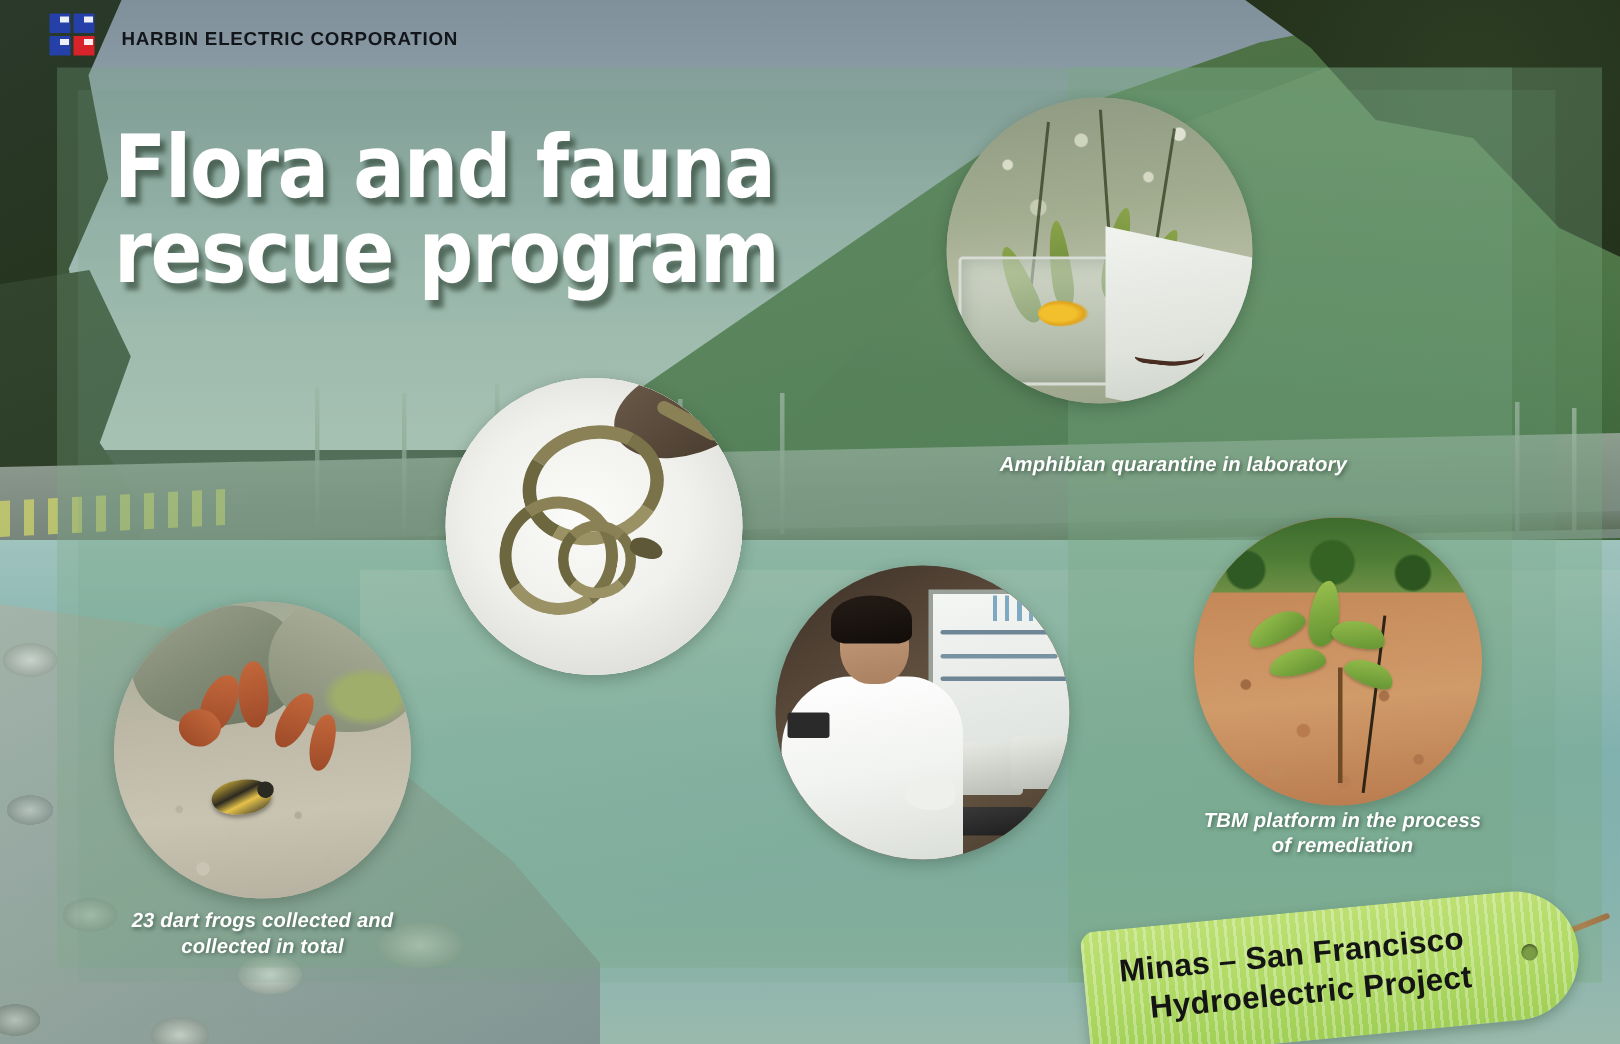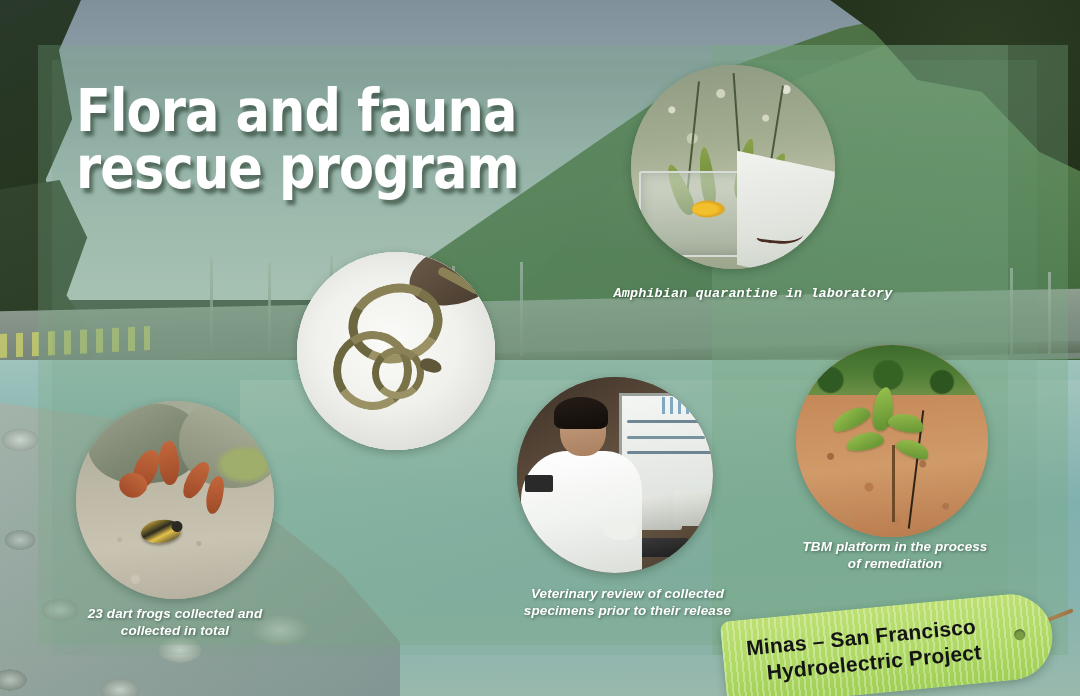--- a/index.html
+++ b/index.html
@@ -372,21 +372,21 @@
   .caption {
     position:absolute;
     font-style:italic;
     font-weight:bold;
     font-size:13.5px;
     line-height:1.28;
     color:#ffffff;
     text-shadow:1px 1px 3px rgba(20,45,30,.55);
     letter-spacing:.1px;
   }
-  .cap-lab  { left:608px; top:285px; width:290px; text-align:center;font-family:Liberation Mono, monospace; }
+  .cap-lab  { left:608px; top:301px; width:290px; text-align:right; }
   .cap-snake{ left:285px; top:455px; width:230px; text-align:center; }
   .cap-frog { left:55px;  top:605px; width:240px; text-align:center; }
   .cap-vet  { left:495px; top:585px; width:265px; text-align:center; }
   .cap-tbm  { left:770px; top:538px; width:250px; text-align:center; }
 
   
   .tag-wrap {
     position:absolute; left:723px; top:606px; width:330px; height:86px;
     transform:rotate(-5.5deg);
   }
@@ -442,20 +442,29 @@
     <div class="bg-guardrail"></div>
     <div class="bg-water"></div>
     <div class="bg-water-sheen"></div>
     <div class="bg-rocks"></div>
   </div>
 
   <div class="panel-a"></div>
   <div class="panel-b"></div>
   <div class="panel-c"></div>
 
+  <div class="header">
+    <div class="logo">
+      <span class="b1 logo-mark"></span>
+      <span class="b2 logo-mark"></span>
+      <span class="b3 logo-mark"></span>
+      <span class="b4 logo-mark"></span>
+    </div>
+    <div class="company">HARBIN ELECTRIC CORPORATION</div>
+  </div>
 
   <div class="title">
     <span>Flora and fauna</span>
     <span class="l2">rescue program</span>
   </div>
 
   <div class="circle c-lab">
     <div class="lab-wall"></div>
     <div class="lab-stem" style="left:30%;top:8%;height:56%;transform:rotate(6deg);"></div>
     <div class="lab-stem" style="left:52%;top:4%;height:62%;transform:rotate(-4deg);"></div>
@@ -507,24 +516,20 @@
     <div class="vet-board-ink vet-board-ink3"></div>
     <div class="vet-bin"></div>
     <div class="vet-bin vet-bin2"></div>
     <div class="vet-scale"></div>
     <div class="vet-coat"></div>
     <div class="vet-head"></div>
     <div class="vet-hair"></div>
     <div class="vet-badge"></div>
     <div class="vet-glove"></div>
   </div>
-  <div class="caption cap-vet">
-    <span>Veterinary review of collected</span><br>
-    <span>specimens prior to their release</span>
-  </div>
 
   <div class="circle c-tbm">
     <div class="tbm-soil"></div>
     <div class="tbm-treeline"></div>
     <div class="tbm-wire"></div>
     <div class="tbm-stem"></div>
     <div class="tbm-leaf" style="left:18%;top:34%;width:40px;height:18px;transform:rotate(-22deg);"></div>
     <div class="tbm-leaf" style="left:26%;top:46%;width:38px;height:17px;transform:rotate(-8deg);"></div>
     <div class="tbm-leaf" style="left:40%;top:22%;width:20px;height:44px;transform:rotate(4deg);"></div>
     <div class="tbm-leaf" style="left:48%;top:36%;width:36px;height:18px;transform:rotate(16deg);"></div>

